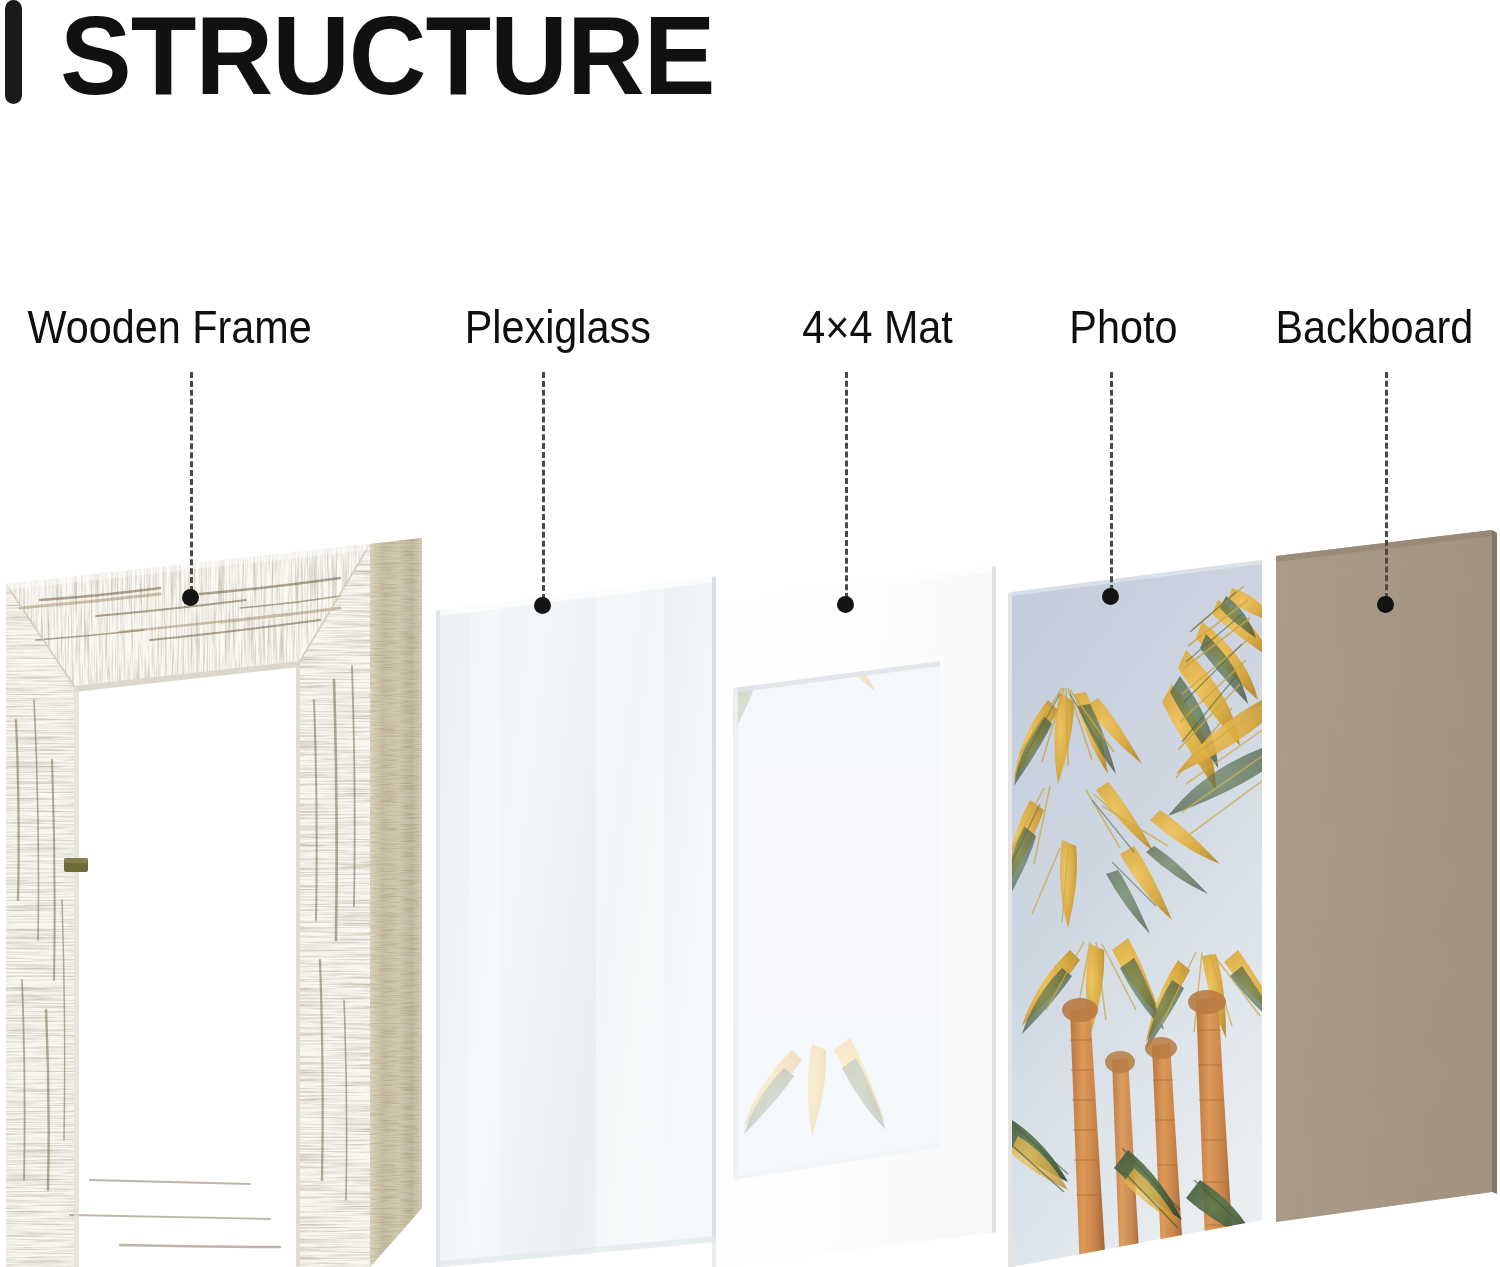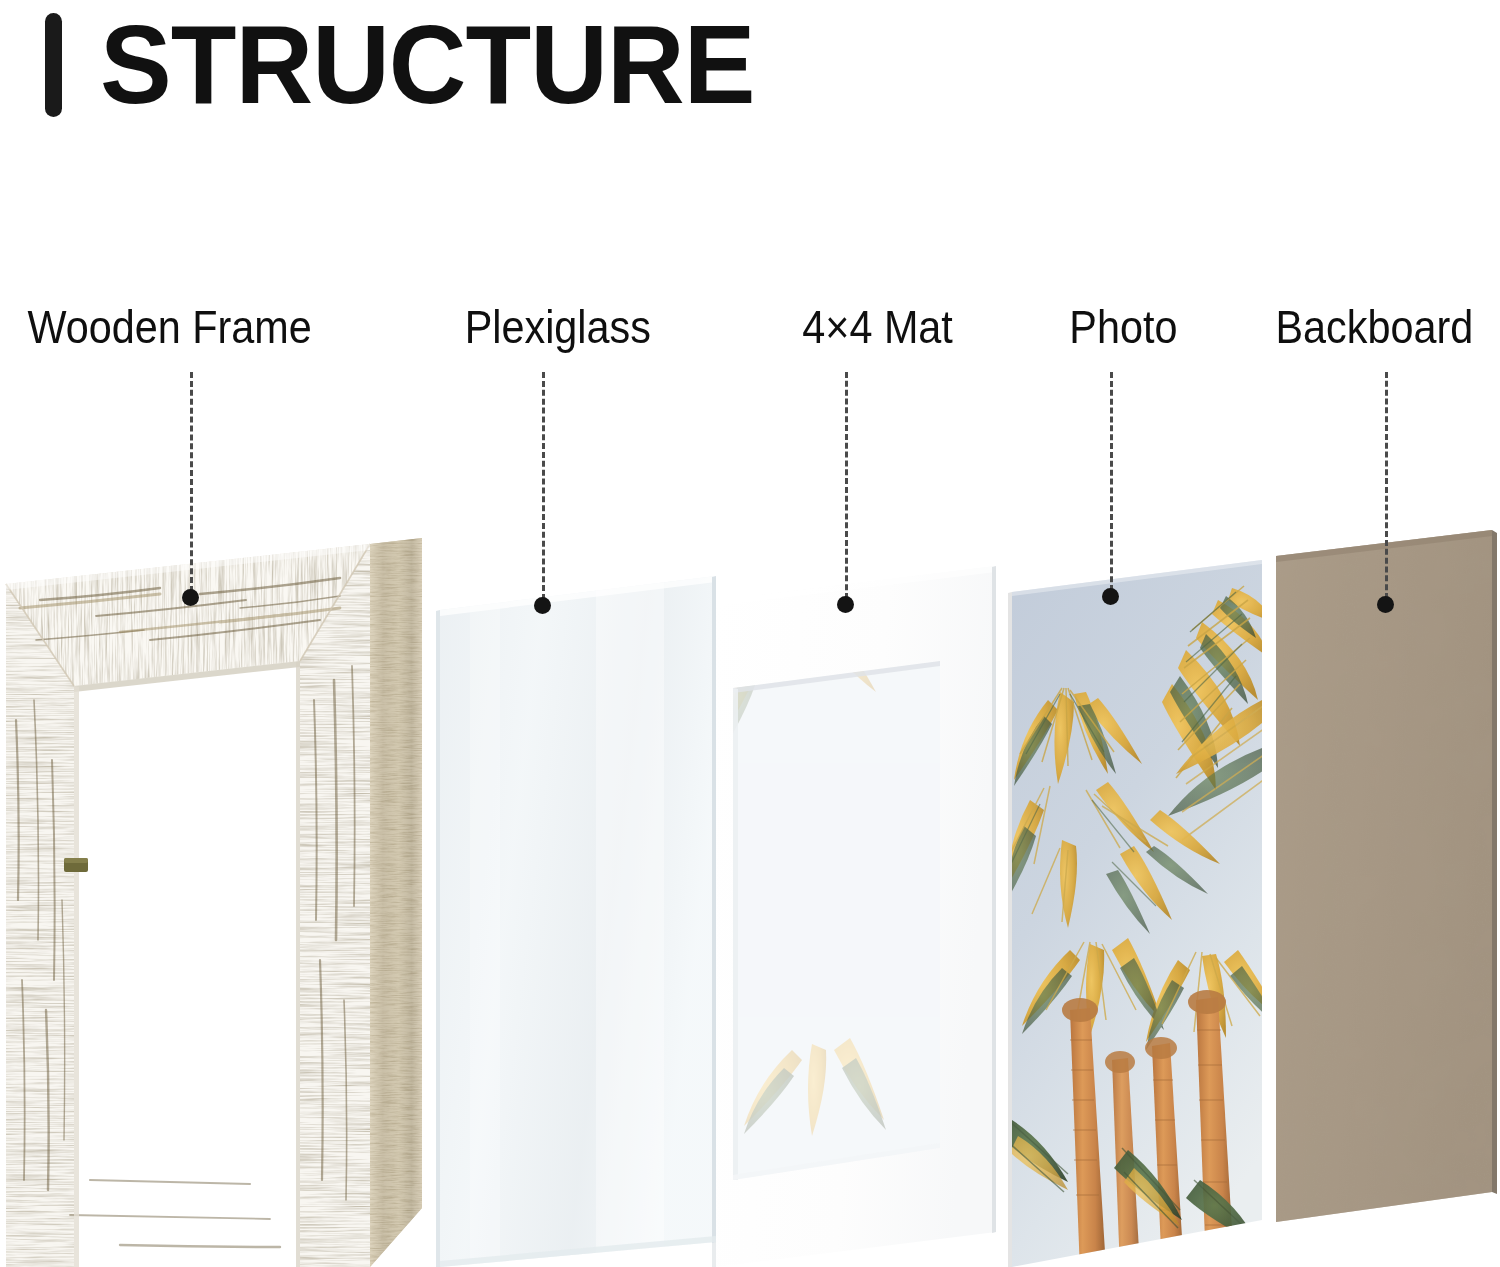--- a/index.html
+++ b/index.html
@@ -20,22 +20,20 @@
     overflow: hidden;
   }
 
   
   .header {
     position: absolute;
     left: 0;
     top: 0;
     height: 130px;
     display: flex;
-    align-items: center;
-    margin-left: 40px;
   }
   .title-bar {
     width: 17px;
     height: 104px;
     background: #1a1a1a;
     border-radius: 9px;
     margin-left: 5px;
     flex: 0 0 auto;
   }
   .title-text {

